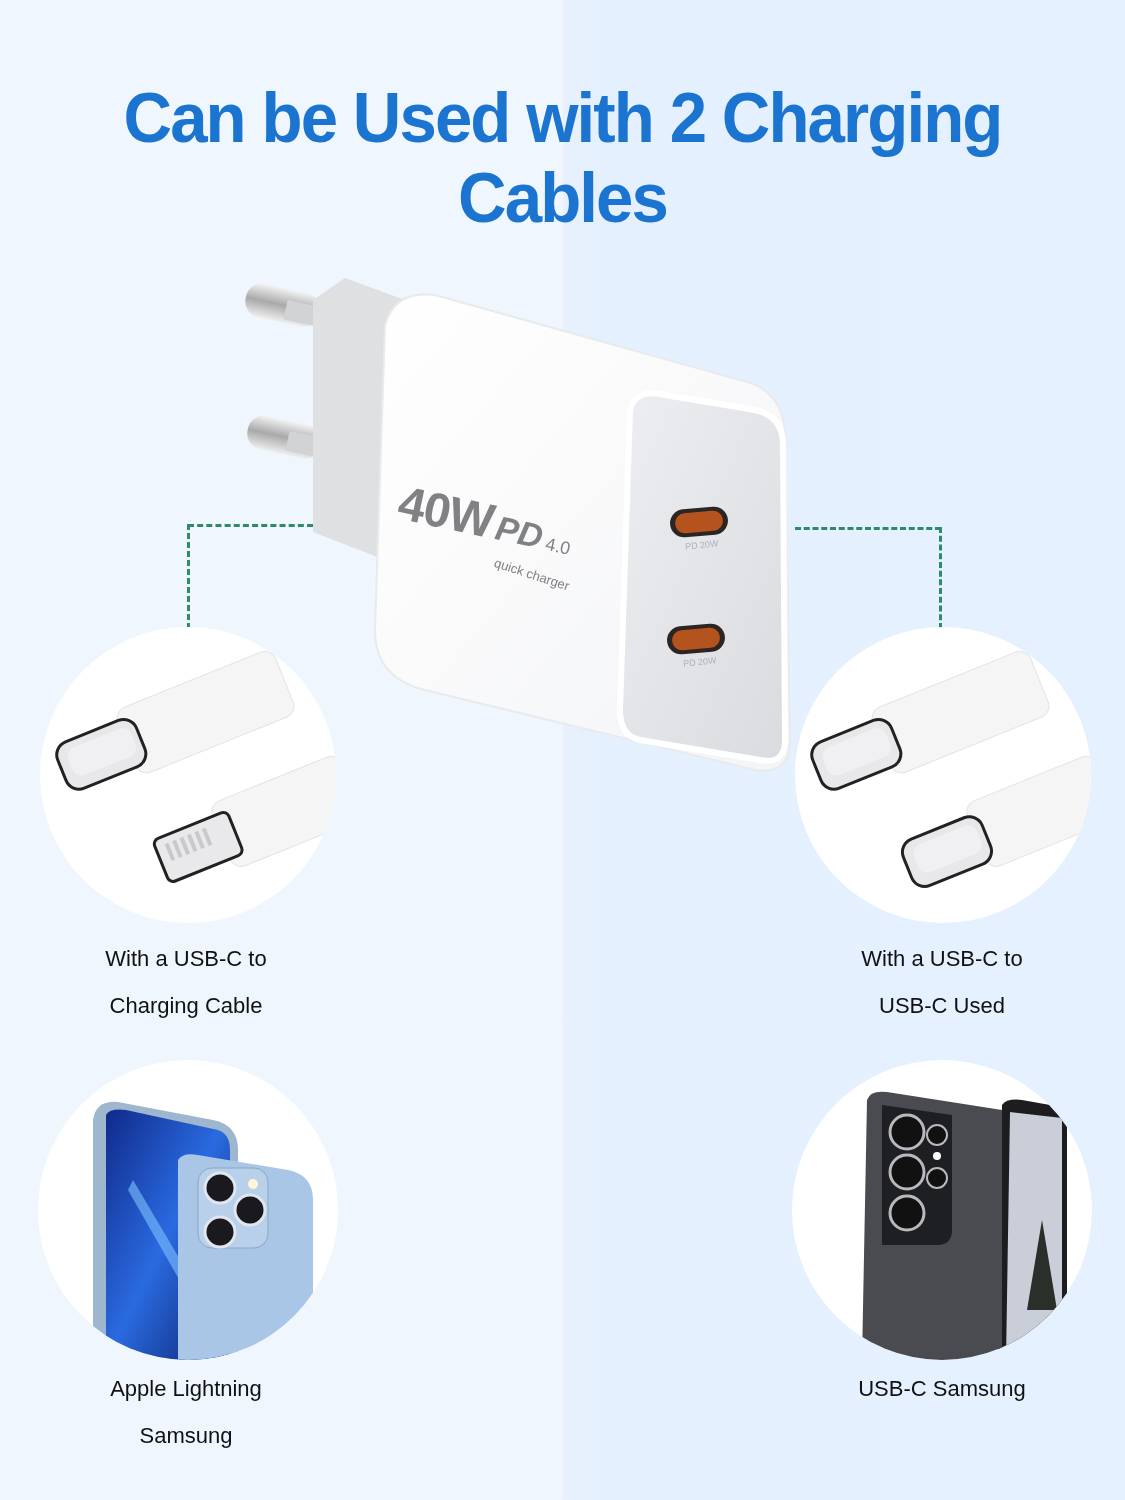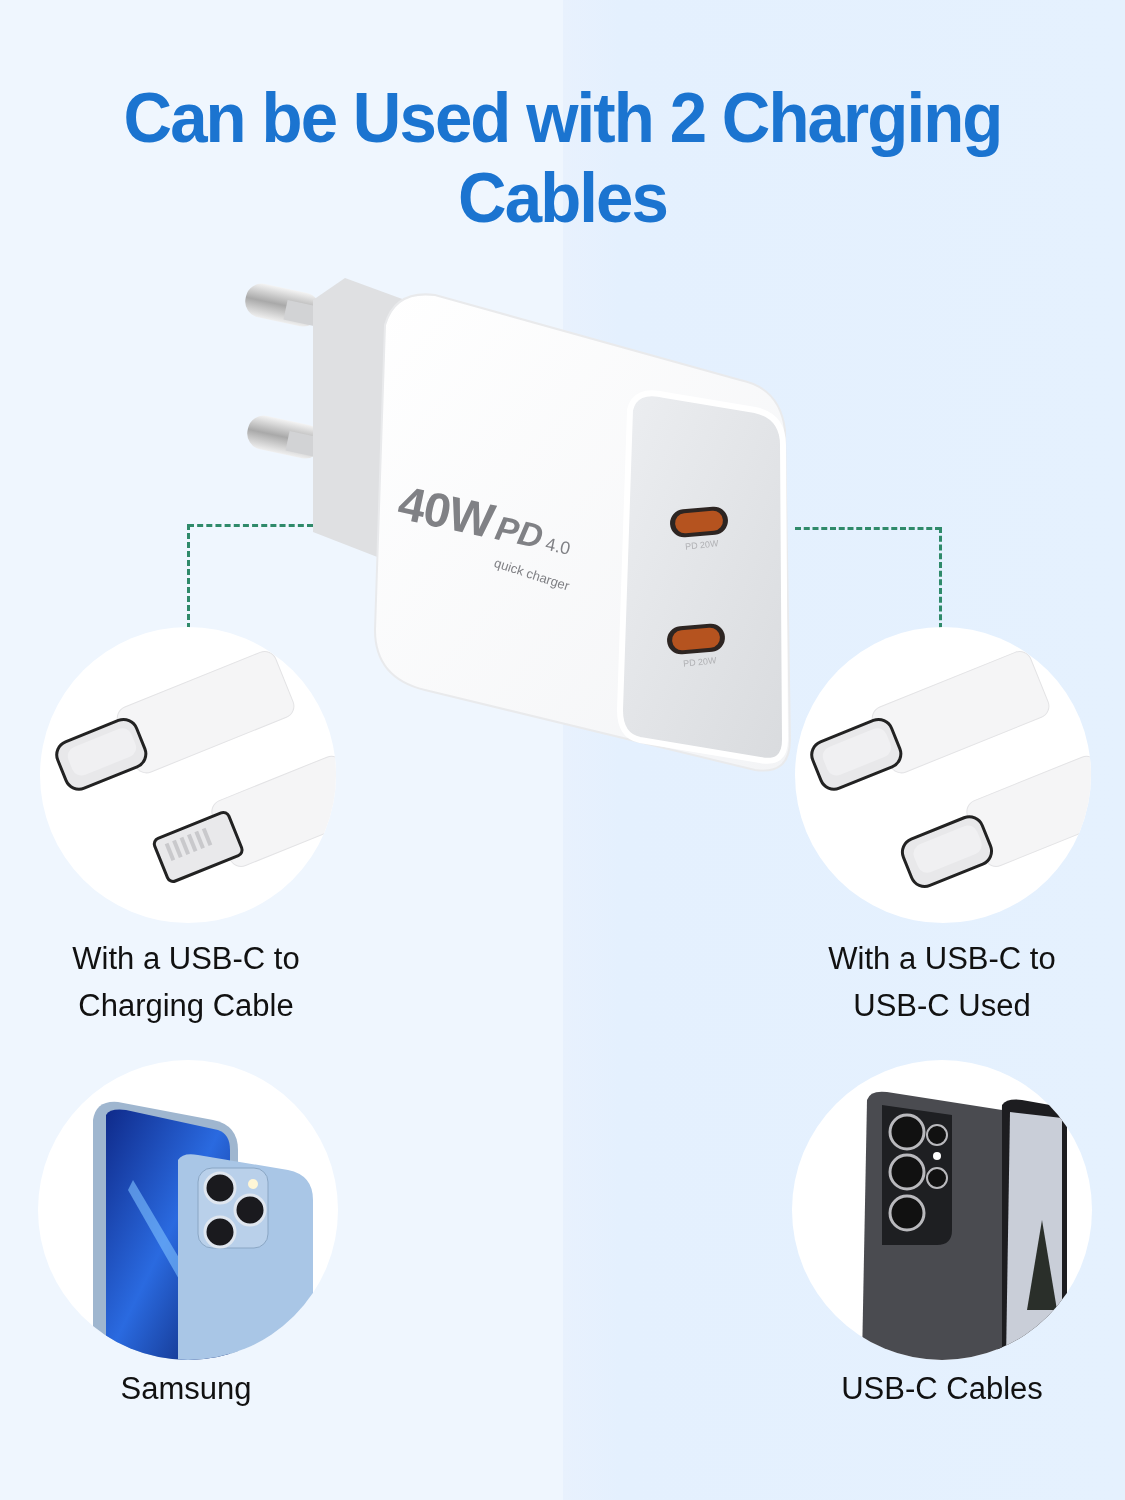--- a/index.html
+++ b/index.html
@@ -3,21 +3,21 @@
 <meta charset="utf-8">
 <style>
   html,body{margin:0;padding:0;}
   body{width:1125px;height:1500px;overflow:hidden;position:relative;font-family:"Liberation Sans",sans-serif;
     background:linear-gradient(90deg,#eff6fe 0,#eff6fe 563px,#e8f1fd 563px,#e4f0fe 620px,#e5f1fe 1125px);}
   .abs{position:absolute;}
   .title{left:0;top:78px;width:1125px;text-align:center;color:#1b74d0;font-weight:bold;font-size:70px;letter-spacing:-2px;transform:scaleX(0.96);}
   .dash-h{border-top:3px dashed #2f8a6a;height:0;}
   .dash-v{border-left:3px dashed #2f8a6a;width:0;}
   .circle{border-radius:50%;background:#ffffff;overflow:hidden;}
-  .label{font-size:31px;color:#111;text-align:center;line-height:47px;width:360px;}
+  .label{font-size:22px;color:#111;text-align:center;line-height:47px;width:360px;}
   svg{display:block;}
 </style>
 </head>
 <body>
 
 <div class="abs title">Can be Used with 2 Charging Cables</div>
 
 <div class="abs dash-h" style="left:188px;top:524px;width:125px;"></div>
 <div class="abs dash-v" style="left:187px;top:524px;height:105px;"></div>
 <div class="abs dash-h" style="left:795px;top:527px;width:146px;"></div>
@@ -149,17 +149,18 @@
     <circle cx="115" cy="72" r="17" fill="#111" stroke="#b9b9bd" stroke-width="3"></circle>
     <circle cx="115" cy="112" r="17" fill="#111" stroke="#b9b9bd" stroke-width="3"></circle>
     <circle cx="115" cy="153" r="17" fill="#111" stroke="#b9b9bd" stroke-width="3"></circle>
     <circle cx="145" cy="75" r="10" fill="#111" stroke="#b9b9bd" stroke-width="2"></circle>
     <circle cx="145" cy="118" r="10" fill="#111" stroke="#b9b9bd" stroke-width="2"></circle>
     <circle cx="145" cy="96" r="4" fill="#ffffff"></circle>
   </svg>
 </div>
 
 <div class="abs label" style="left:6px;top:1365px;">
+  <div>Apple Lightning</div>
   <div>Samsung</div>
 </div>
 <div class="abs label" style="left:762px;top:1365px;">
-  <div>USB-C Cables</div>
+  <div>USB-C Samsung</div>
 </div>
 
 </body></html>

